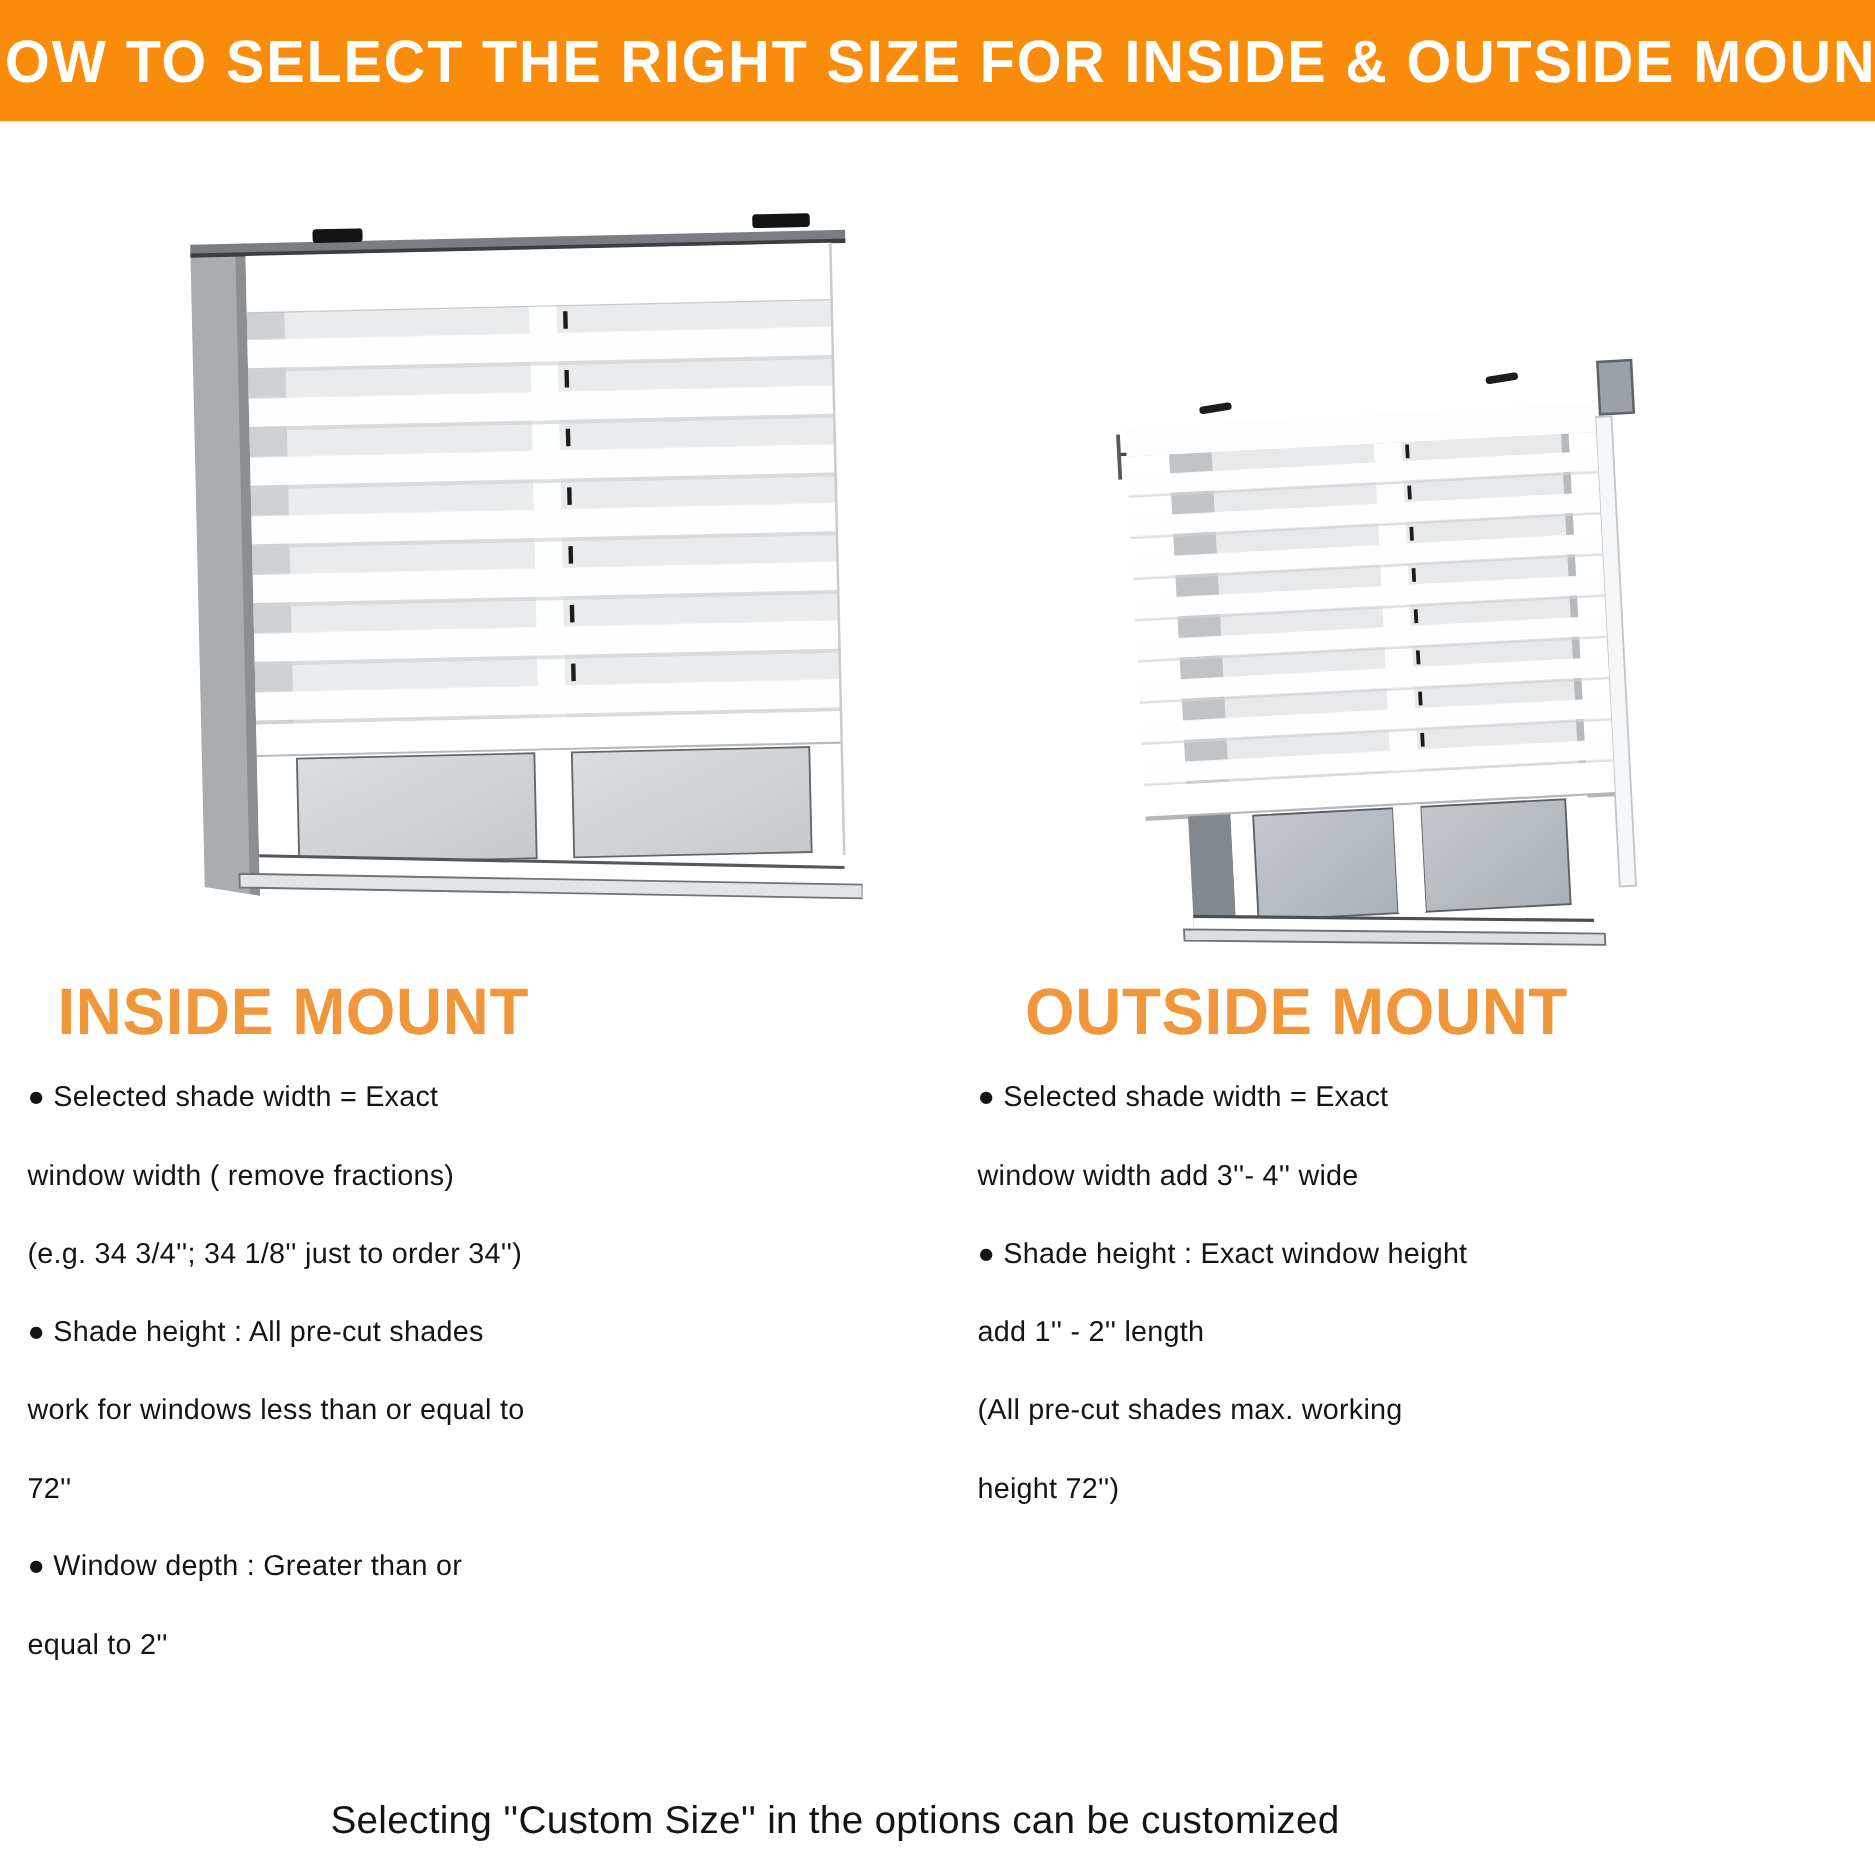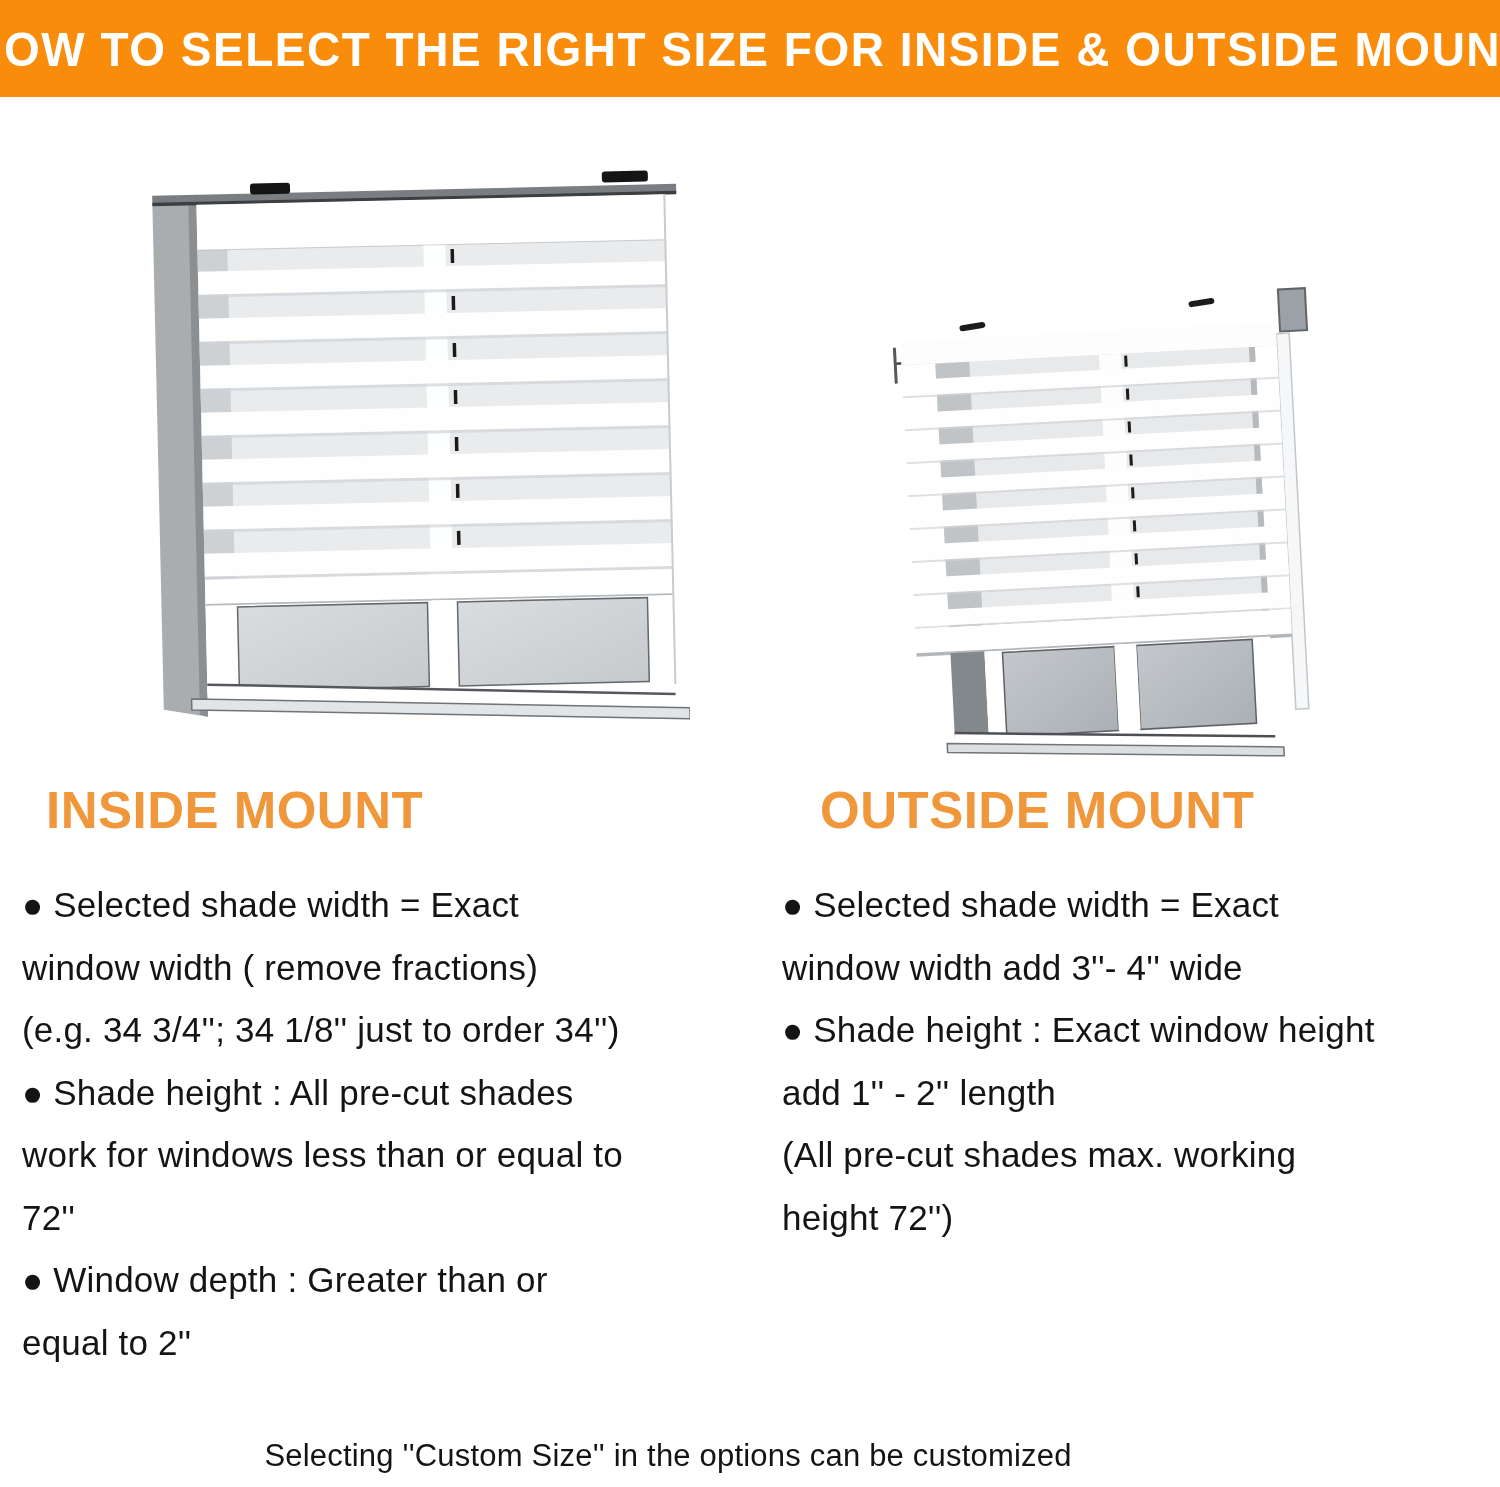--- a/index.html
+++ b/index.html
@@ -33,22 +33,22 @@
   .mount-heading{
     position:absolute;top:780px;
     font-size:51px;font-weight:700;color:var(--accent);
     letter-spacing:0.5px;white-space:nowrap;
     transform:scaleY(1.03);
   }
   .heading-inside{left:46px;}
   .heading-outside{left:820px;}
 
   .bullets{
-    position:absolute;top:874px;
-    font-size:35px;line-height:62.5px;color:var(--body-text);
+    position:absolute;top:846px;
+    font-size:23px;line-height:62.5px;color:var(--body-text);
     white-space:pre-line;
     letter-spacing:0.2px;
   }
   .bullets-inside{left:22px;width:740px;}
   .bullets-outside{left:782px;width:718px;}
 
   .footer-note{
     position:absolute;left:0;top:1438px;width:1336px;
     text-align:center;font-size:31px;color:var(--body-text);
     letter-spacing:0.2px;

